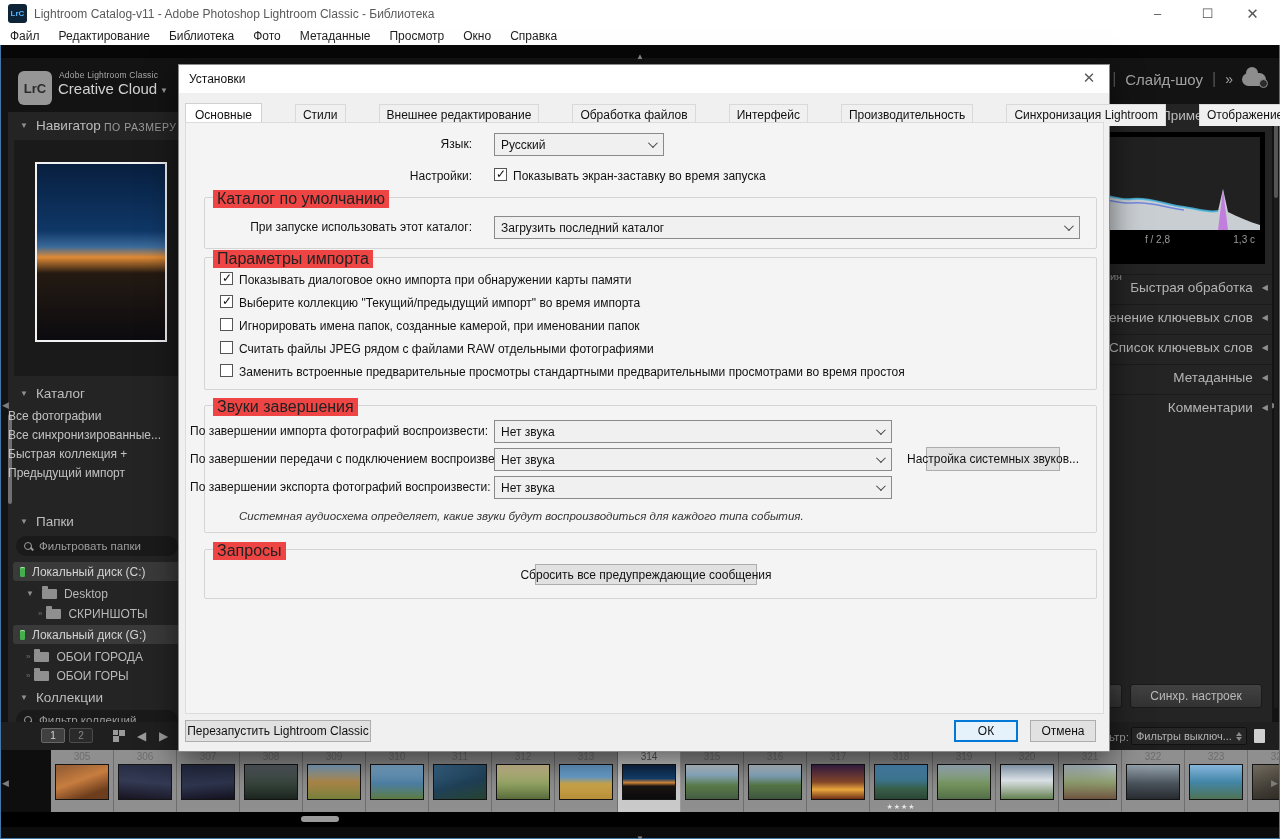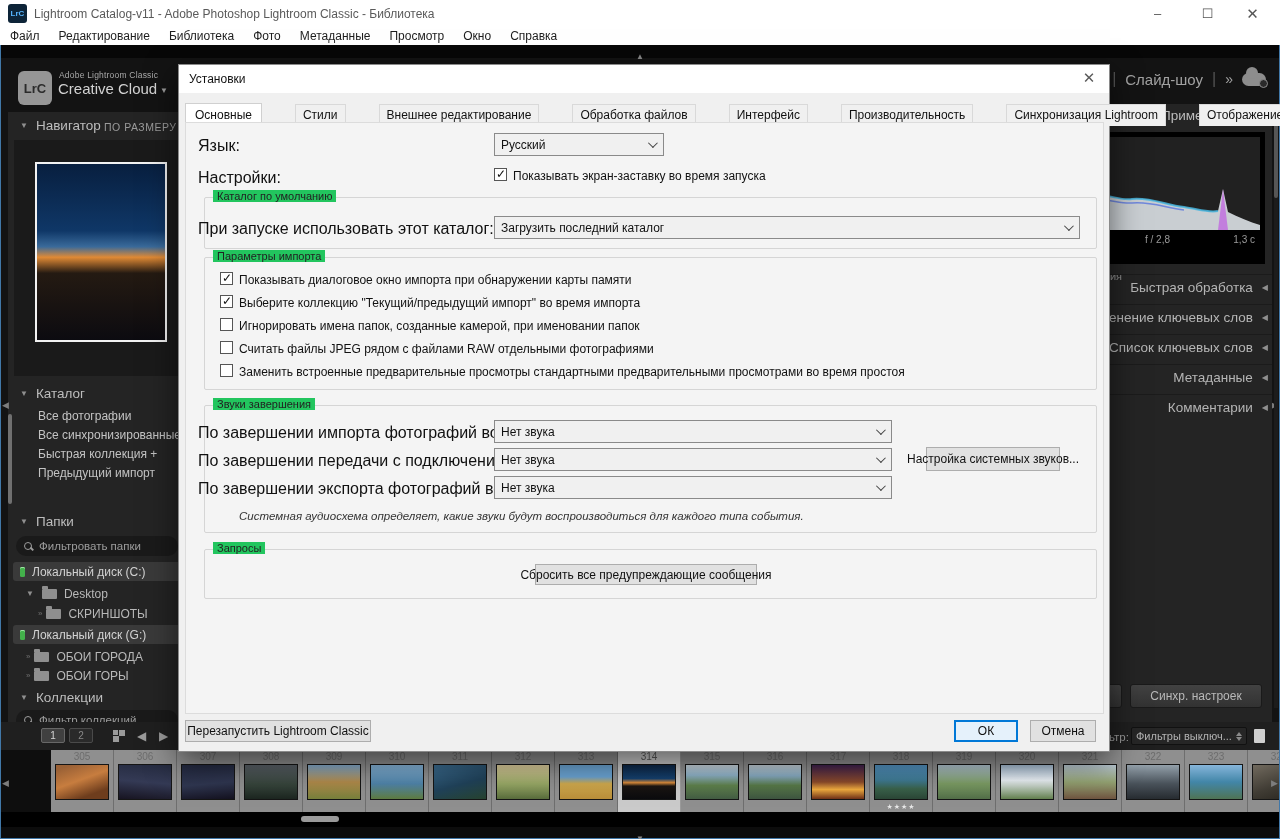--- a/index.html
+++ b/index.html
@@ -42,21 +42,21 @@
   
   #left-panel { position:absolute; left:8px; top:112px; width:177px; height:610px; background:#242424; overflow:hidden; }
   .sec-head { position:relative; height:22px; display:flex; align-items:center; padding-left:12px; color:#bdbdbd; font-size:13.5px; }
   .tri { font-size:8px; color:#8f8f8f; margin-right:8px; }
   #nav-head { position:absolute; left:0; top:2px; width:100%; }
   #nav-fit { position:absolute; left:96px; top:7px; font-size:10.5px; color:#9b9b9b; letter-spacing:.5px; white-space:nowrap; }
   #nav-box { position:absolute; left:6px; top:28px; width:171px; height:236px; background:#1a1a1a; }
   #nav-photo { position:absolute; left:21px; top:22px; width:132px; height:180px; border:2px solid #f2f2f2; }
   #lp-scrollthumb { position:absolute; left:0px; top:302px; width:4px; height:90px; background:#707070; border-radius:2px; }
   #cat-head { position:absolute; left:0; top:270px; width:100%; }
-  .cat-item { position:absolute; left:0; width:100%; height:19px; padding-left:30px; display:flex; align-items:center;
+  .cat-item { position:absolute; left:0; width:100%; height:19px; display:flex; align-items:center;
               color:#c3c3c3; font-size:12px; white-space:nowrap; }
   #folders-head { position:absolute; left:0; top:398px; width:100%; }
   .search-box { position:absolute; left:8px; width:162px; height:20px; background:#1a1a1a; border-radius:10px;
                 display:flex; align-items:center; padding-left:8px; gap:6px; }
   .search-box .txt { color:#9d9d9d; font-size:11.5px; white-space:nowrap; }
   .mag { position:relative; width:9px; height:9px; }
   .mag::before { content:""; position:absolute; left:0; top:0; width:6px; height:6px; border:1.5px solid #9d9d9d; border-radius:50%; }
   .mag::after { content:""; position:absolute; left:6px; top:6px; width:4px; height:1.5px; background:#9d9d9d; transform:rotate(45deg); }
   .vol-row { position:absolute; left:5px; width:168px; height:19px; background:#3a3a3a; border-radius:3px;
              display:flex; align-items:center; padding-left:7px; gap:7px; }
@@ -129,30 +129,30 @@
   #dialog { position:absolute; left:178px; top:64px; width:932px; height:688px; background:#f0f0f0;
             border:1px solid #8a8a8a; box-shadow:0 10px 30px rgba(0,0,0,.55); z-index:50; }
   #dlg-titlebar { position:absolute; left:0; top:0; width:100%; height:28px; background:#fff; }
   #dlg-title { position:absolute; left:10px; top:7px; font-size:12px; color:#111; }
   #dlg-close { position:absolute; right:10px; top:4px; font-size:15px; color:#5a5a5a; width:20px; text-align:center; }
   #dlg-tabs { position:absolute; left:6px; top:37px; display:flex; align-items:center;gap:32px; }
   .tab { border:1px solid #d9d9d9; border-bottom:none; background:#f0f0f0; padding:3px 7px 4px; font-size:12px;
          color:#111; margin-right:1px; white-space:nowrap; }
   .tab.active { background:#fff; padding:4px 9px 6px; position:relative; top:1px; border-color:#d0d0d0; }
   #dlg-content-box { position:absolute; left:6px; top:57px; width:919px; height:592px; border:1px solid #dcdcdc; background:#f4f4f4; }
-  .fld-label { position:absolute; left:12px; width:282px; text-align:left; font-size:16px; color:#111; white-space:nowrap; }
+  .fld-label { position:absolute; left:4px; width:282px; text-align:right; font-size:12px; color:#111; white-space:nowrap; }
   .dd { position:absolute; height:23px; background:#f0f0f0; border:1px solid #8a8a8a;
         display:flex; align-items:center; justify-content:space-between; padding:0 8px 0 6px; }
   .dd .v { font-size:12px; color:#111; white-space:nowrap; overflow:hidden; }
   .chev { width:7px; height:7px; border-right:1.3px solid #444; border-bottom:1.3px solid #444; transform:rotate(45deg) translateY(-2px); flex:none; }
   .cb { position:absolute; width:13px; height:13px; background:#fff; border:1px solid #555; }
   .cb.checked::after { content:"✓"; position:absolute; left:1px; top:-2px; font-size:12px; color:#111; }
   .cb-label { position:absolute; font-size:12px; color:#111; white-space:nowrap; }
   .grp { position:absolute; left:18px; width:893px; border:1px solid #d5d5d5; border-radius:2px; }
-  .grp .legend { position:absolute; left:8px; top:-8px; background:#22c55e; padding:0 4px; font-size:11px; color:#222; white-space:nowrap; }
+  .grp .legend { position:absolute; left:8px; top:-8px; background:#ef4444; padding:0 4px; font-size:16px; color:#222; white-space:nowrap; }
   .dlg-btn { position:absolute; background:#e1e1e1; border:1px solid #adadad; font-size:12px; color:#111;
              display:flex; align-items:center; justify-content:center; white-space:nowrap; }
   .dlg-btn.focused { border:1px solid #0078d7; box-shadow:inset 0 0 0 1px #0078d7; background:#e5f1fb; }
   #snd-note { position:absolute; left:34px; top:104px; font-size:11.5px; font-style:italic; color:#333; white-space:nowrap; }
 </style>
 </head>
 <body>
 
 <div id="frame"></div>
 

